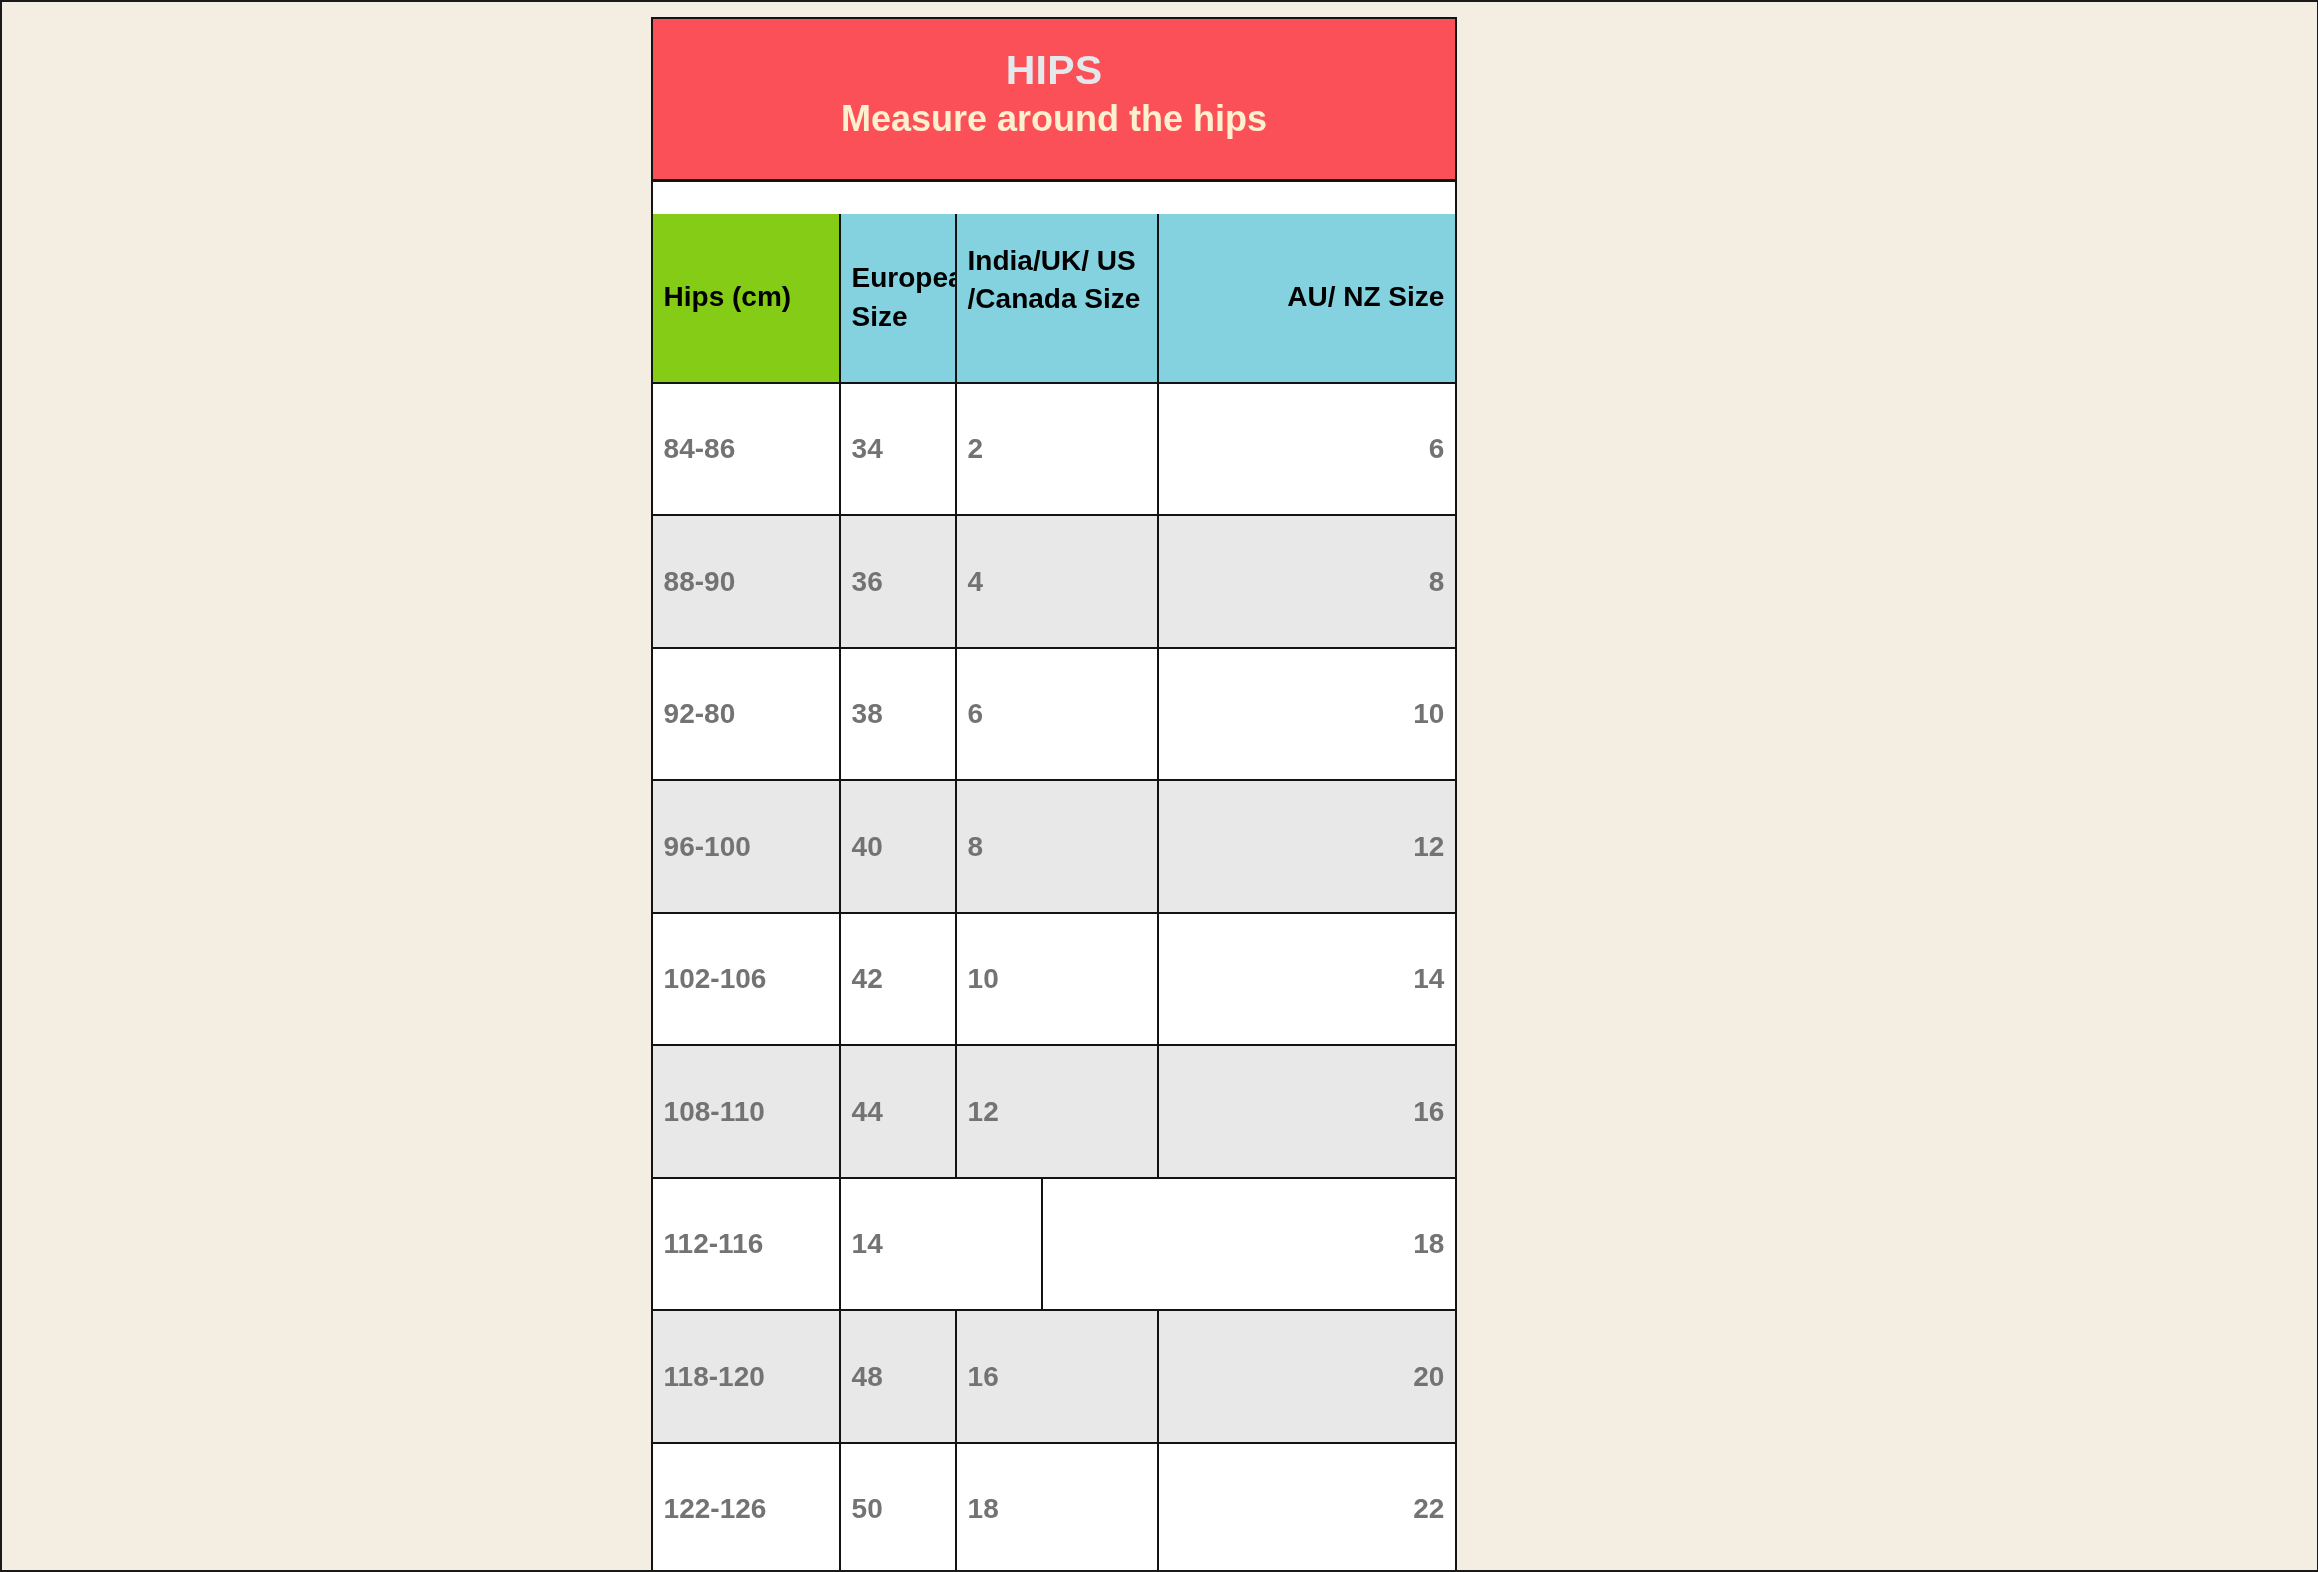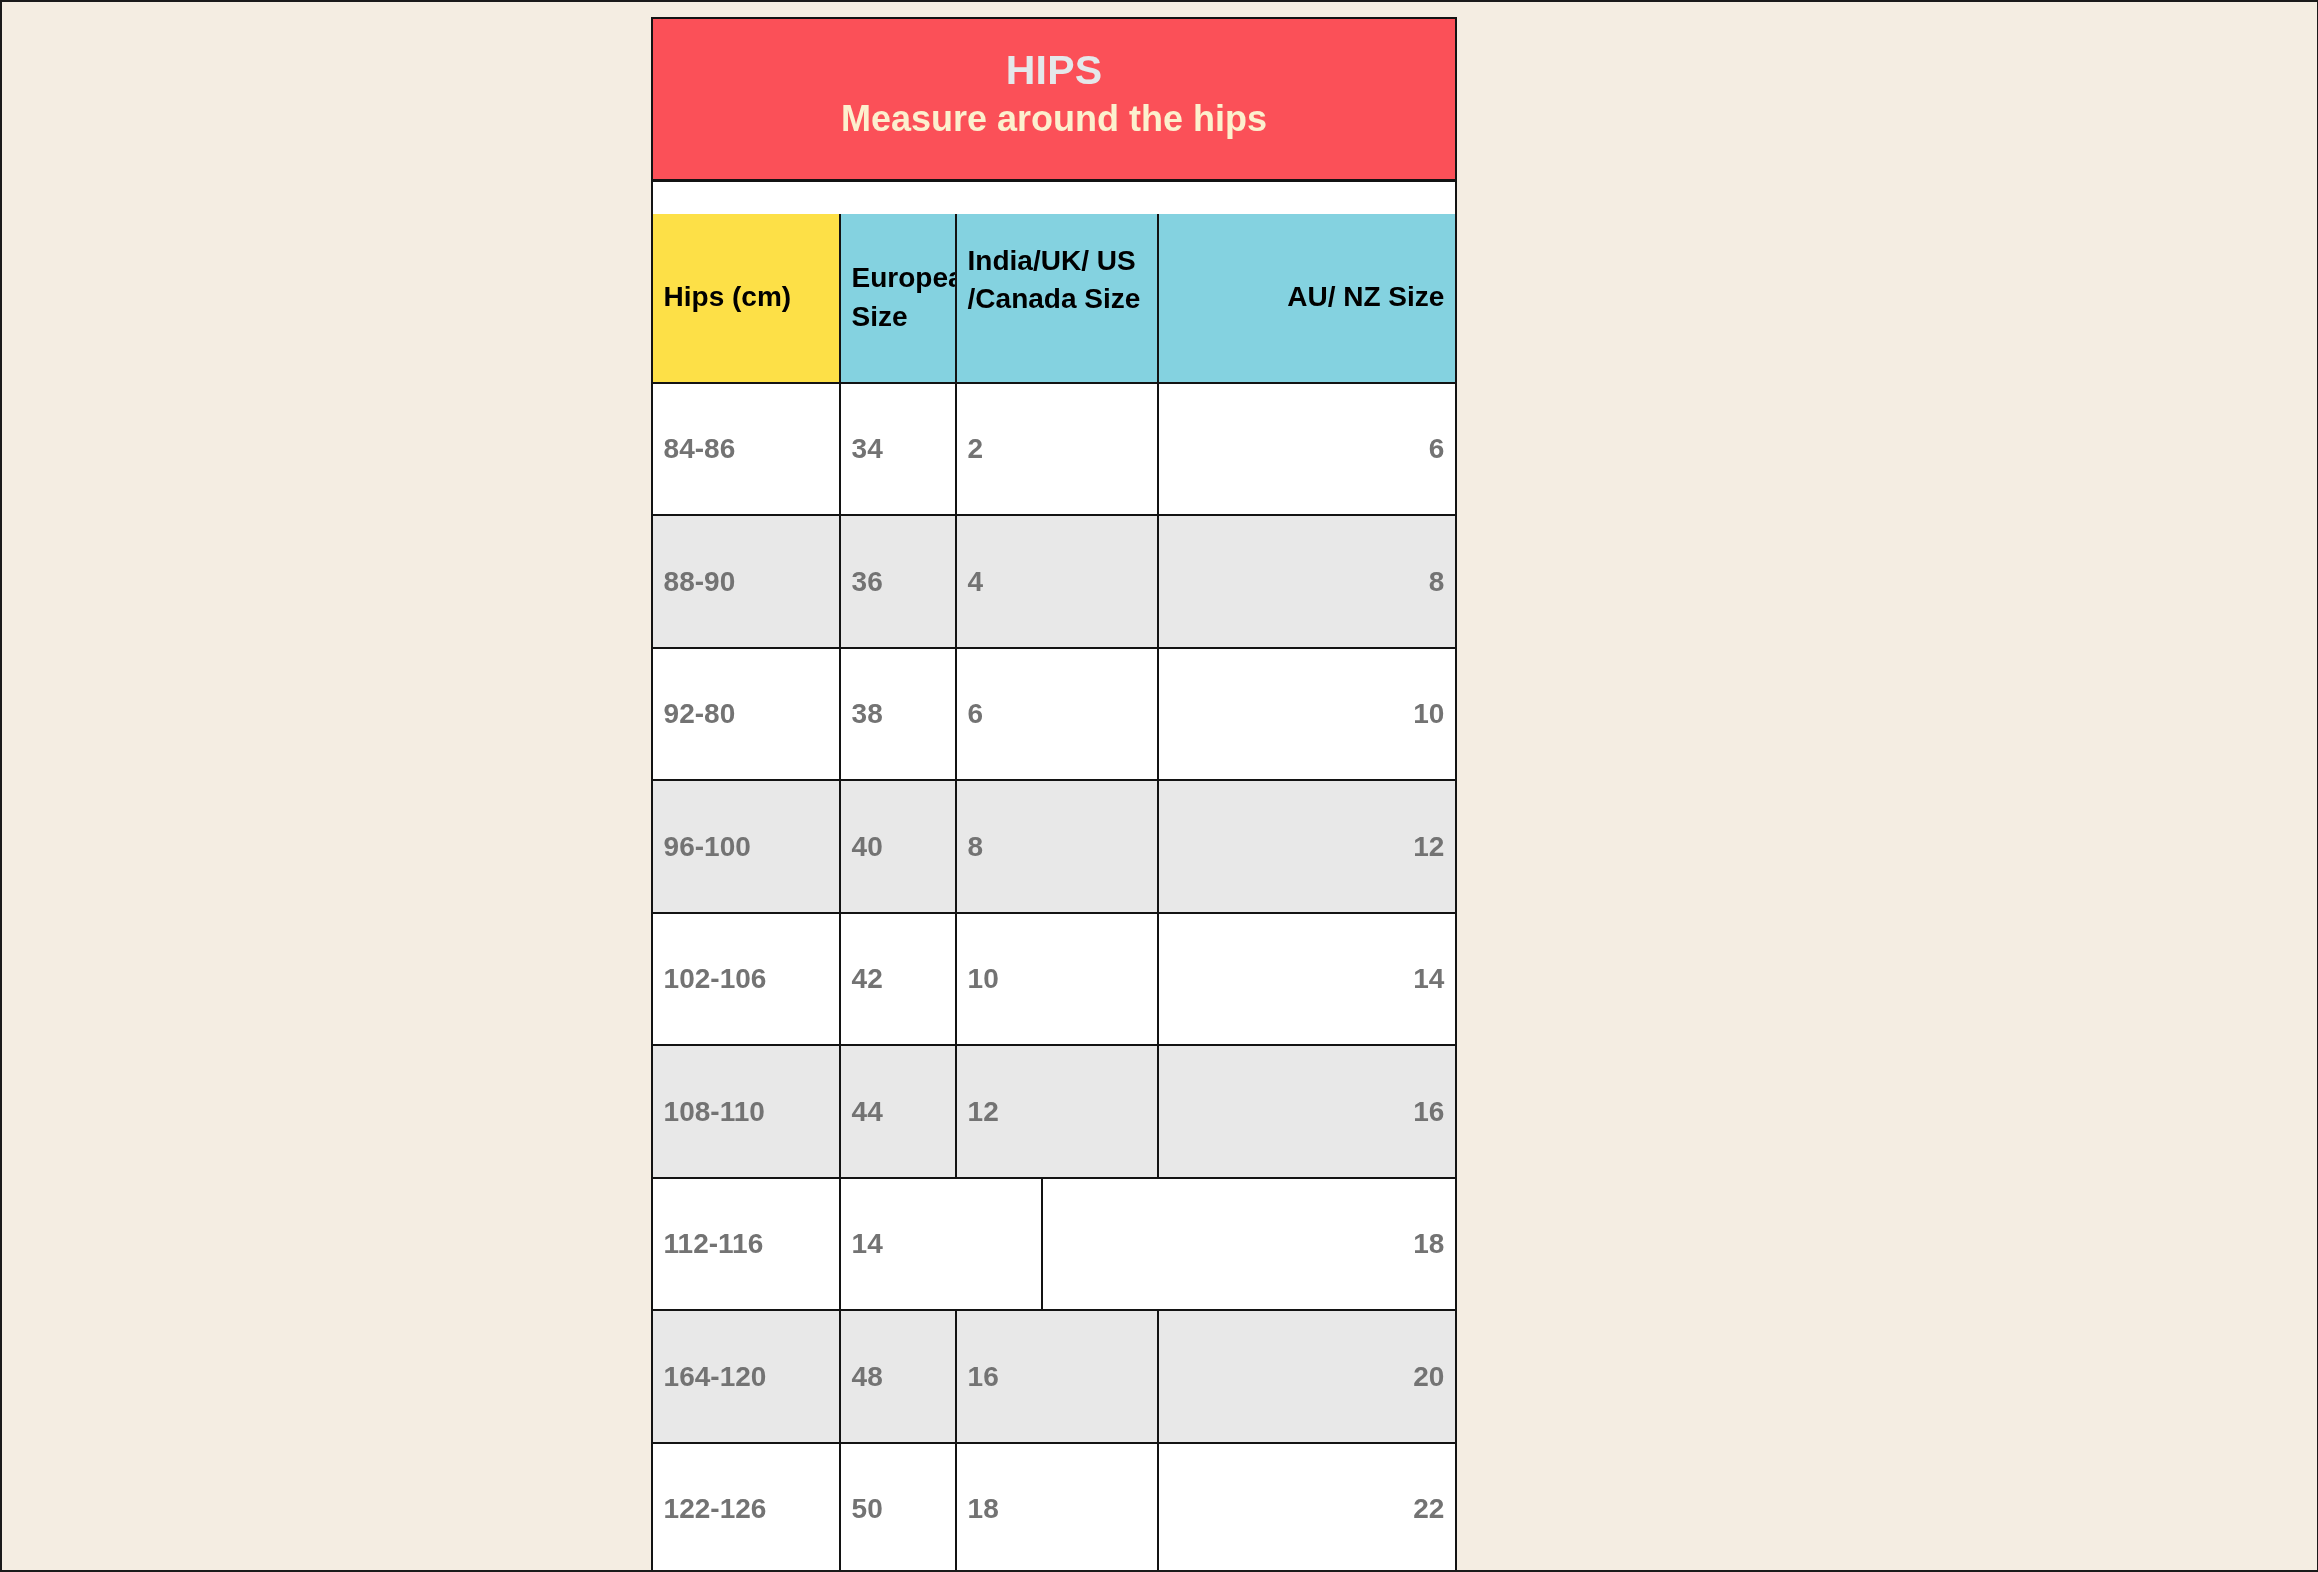--- a/index.html
+++ b/index.html
@@ -93,21 +93,21 @@
   
   .header-row {
     flex: 0 0 202px;
     border-bottom: 2.9px solid #131313;
   }
   .header-row .chart-cell {
     background: #84d2e0;
     margin-top: 32px;
   }
   .header-row .chart-cell.accent-cell {
-    background: #fde047;
+    background: #84cc16;
     justify-content: center;
   }
   .header-row .chart-cell.top-align {
     justify-content: flex-start;
     padding-top: 28px;
   }
   .header-label {
     color: #000000;
     font-size: 28px;
     font-weight: bold;
@@ -255,21 +255,21 @@
         </div>
         <div class="chart-cell col-2">
           <span class="cell-value">14</span>
         </div>
         <div class="chart-cell col-3">
           <span class="cell-value">18</span>
         </div>
       </div>
       <div class="chart-row data-row zebra">
         <div class="chart-cell col-0">
-          <span class="cell-value">164-120</span>
+          <span class="cell-value">118-120</span>
         </div>
         <div class="chart-cell col-1">
           <span class="cell-value">48</span>
         </div>
         <div class="chart-cell col-2">
           <span class="cell-value">16</span>
         </div>
         <div class="chart-cell col-3">
           <span class="cell-value">20</span>
         </div>

